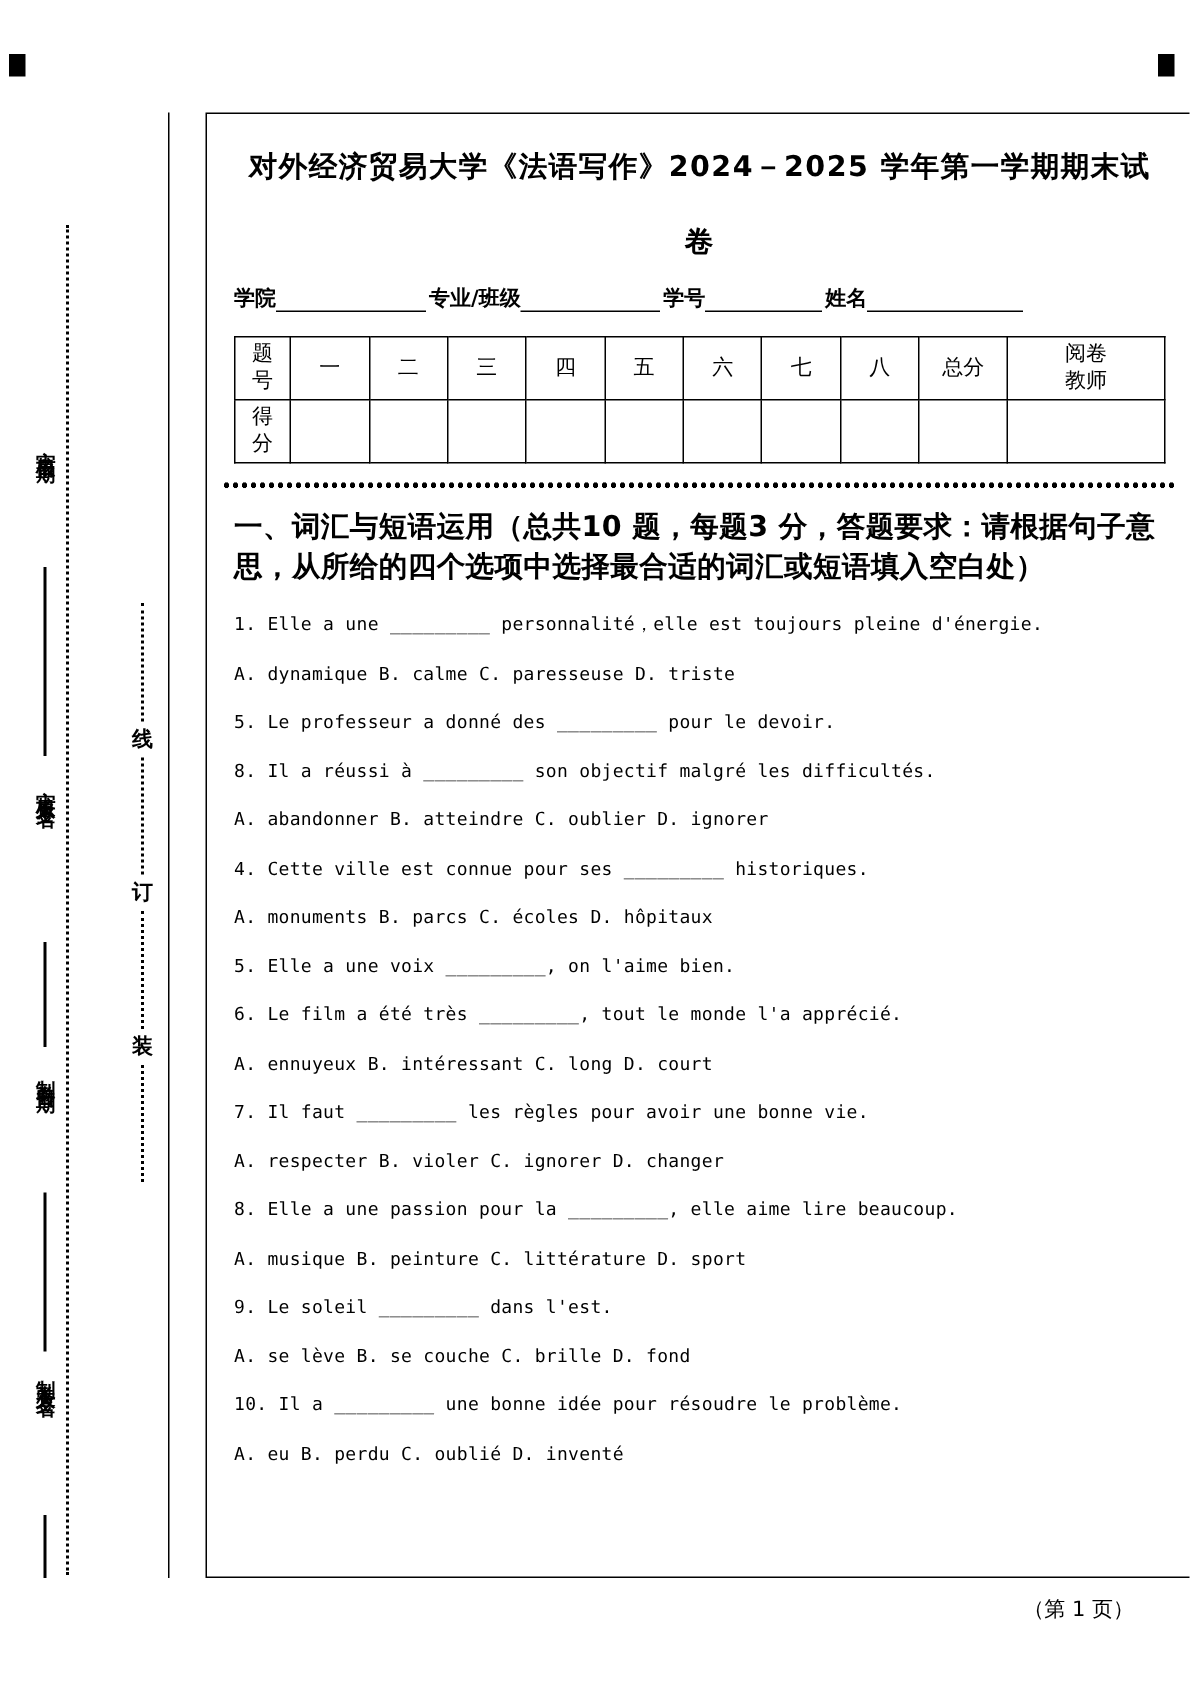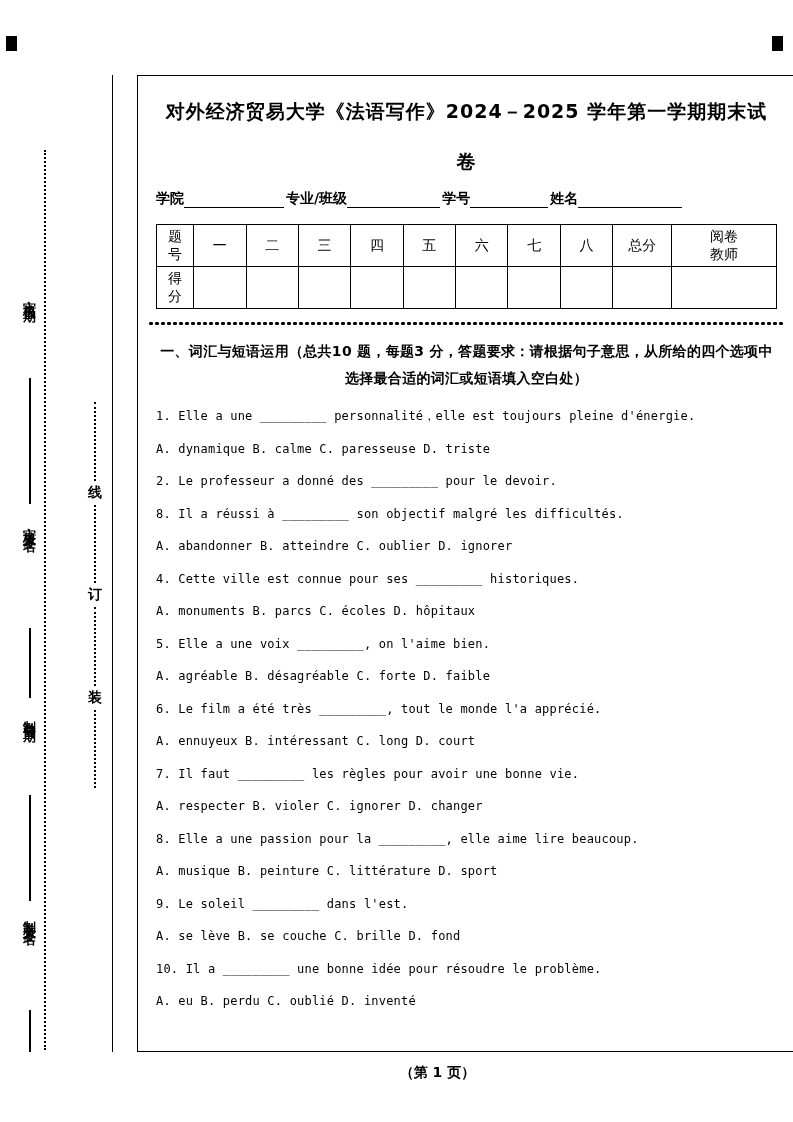--- a/index.html
+++ b/index.html
@@ -62,33 +62,32 @@
   td.col-grader { width: 96px; }
 
   .dotted-sep {
     margin: 12px -8px 0;
     height: 5px;
     background-image: radial-gradient(circle, #000 1.7px, transparent 2px);
     background-size: 6px 5px; background-repeat: repeat-x; background-position: left center;
   }
 
   .section-heading {
-    margin: 12px 0 0; font-weight: bold; font-size: 14px; line-height: 27px;
+    margin: 12px 0 0; font-weight: bold; font-size: 19px; line-height: 27px;
     letter-spacing: 0.3px;
-    text-align: center;
   }
   .questions { margin-top: 8px; }
   .q-line {
     font-family: "DejaVu Sans Mono", "DejaVu Sans", monospace;
     font-size: 12px; line-height: 32.5px; white-space: nowrap;
     letter-spacing: 0.2px;
   }
   .page-footer {
-    position: absolute; left: 137px; width: 601px; top: 1064px;
-    text-align: center; font-weight: bold; font-size: 14px;
+    position: absolute; left: 155px; width: 601px; top: 1064px;
+    text-align: right; font-weight: normal; font-size: 14px;
   }
 </style>
 </head>
 <body>
 
 <div class="regmark left"></div>
 <div class="regmark right"></div>
 
 <div>
   <div class="stamp" style="top:290px">审核日期:</div>
@@ -175,27 +174,26 @@
   </tbody>
     </table>
 
   <div class="dotted-sep"></div>
 
   <p class="section-heading">一、词汇与短语运用（总共10 题，每题3 分，答题要求：请根据句子意思，从所给的四个选项中选择最合适的词汇或短语填入空白处）</p>
 
   <div class="questions">
     <div class="q-line">1. Elle a une _________ personnalité，elle est toujours pleine d'énergie.</div>
     <div class="q-line">A. dynamique  B. calme  C. paresseuse  D. triste</div>
-    <div class="q-line">2. Le professeur a donné des _________ pour le devoir.</div>
+    <div class="q-line">5. Le professeur a donné des _________ pour le devoir.</div>
     <div class="q-line">8. Il a réussi à _________ son objectif malgré les difficultés.</div>
     <div class="q-line">A. abandonner  B. atteindre  C. oublier  D. ignorer</div>
     <div class="q-line">4. Cette ville est connue pour ses _________ historiques.</div>
     <div class="q-line">A. monuments  B. parcs  C. écoles  D. hôpitaux</div>
     <div class="q-line">5. Elle a une voix _________, on l'aime bien.</div>
-    <div class="q-line">A. agréable  B. désagréable  C. forte  D. faible</div>
     <div class="q-line">6. Le film a été très _________, tout le monde l'a apprécié.</div>
     <div class="q-line">A. ennuyeux  B. intéressant  C. long  D. court</div>
     <div class="q-line">7. Il faut _________ les règles pour avoir une bonne vie.</div>
     <div class="q-line">A. respecter  B. violer  C. ignorer  D. changer</div>
     <div class="q-line">8. Elle a une passion pour la _________, elle aime lire beaucoup.</div>
     <div class="q-line">A. musique  B. peinture  C. littérature  D. sport</div>
     <div class="q-line">9. Le soleil _________ dans l'est.</div>
     <div class="q-line">A. se lève  B. se couche  C. brille  D. fond</div>
     <div class="q-line">10. Il a _________ une bonne idée pour résoudre le problème.</div>
     <div class="q-line">A. eu  B. perdu  C. oublié  D. inventé</div>

